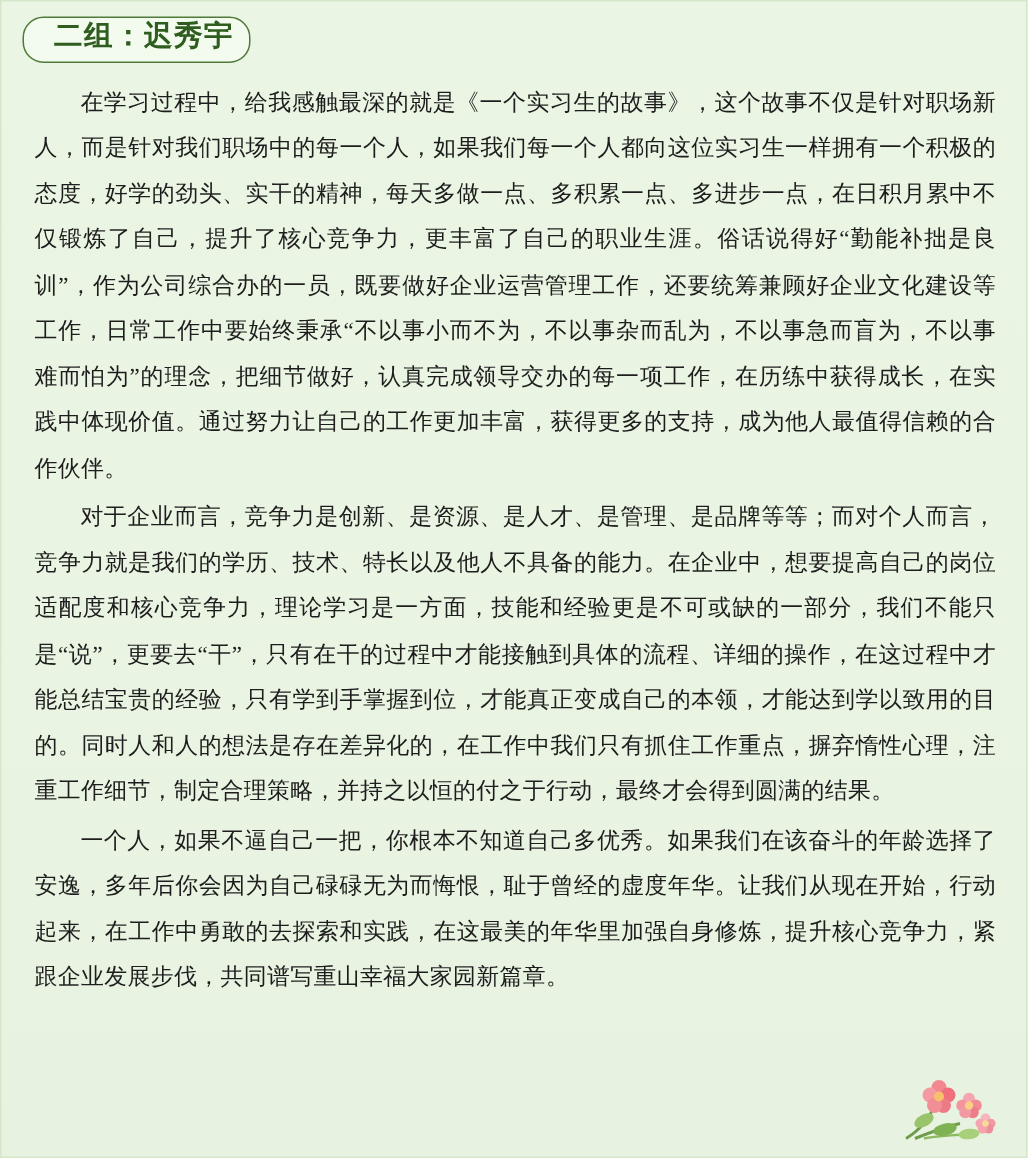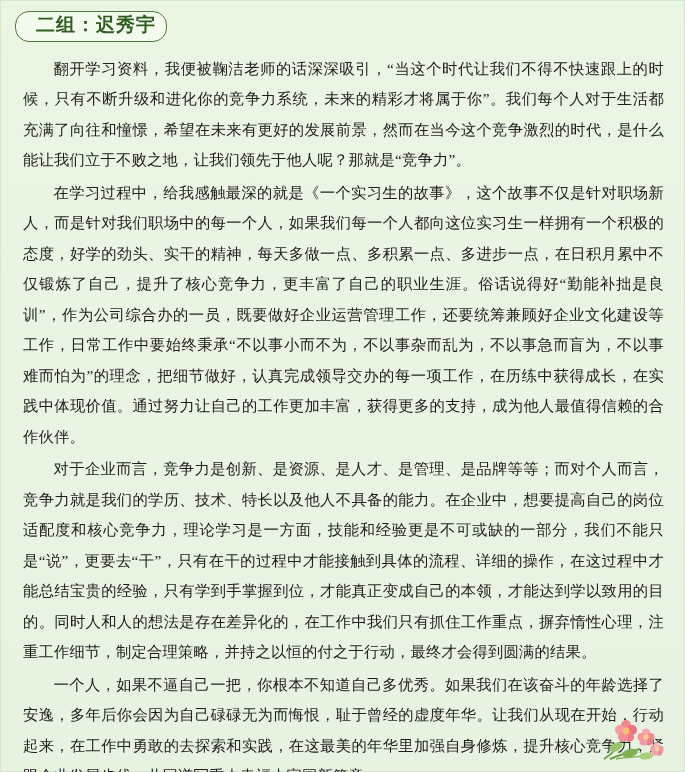--- a/index.html
+++ b/index.html
@@ -67,21 +67,20 @@
 
 <div class="page">
 
   <div class="title-wrap">
     <div class="title-box">
       <span class="title-text">二组：迟秀宇</span>
     </div>
   </div>
 
   <div class="body-area">
-    <p class="para">翻开学习资料，我便被鞠洁老师的话深深吸引，“当这个时代让我们不得不快速跟上的时候，只有不断升级和进化你的竞争力系统，未来的精彩才将属于你”。我们每个人对于生活都充满了向往和憧憬，希望在未来有更好的发展前景，然而在当今这个竞争激烈的时代，是什么能让我们立于不败之地，让我们领先于他人呢？那就是“竞争力”。</p>
     <p class="para">在学习过程中，给我感触最深的就是《一个实习生的故事》，这个故事不仅是针对职场新人，而是针对我们职场中的每一个人，如果我们每一个人都向这位实习生一样拥有一个积极的态度，好学的劲头、实干的精神，每天多做一点、多积累一点、多进步一点，在日积月累中不仅锻炼了自己，提升了核心竞争力，更丰富了自己的职业生涯。俗话说得好“勤能补拙是良训”，作为公司综合办的一员，既要做好企业运营管理工作，还要统筹兼顾好企业文化建设等工作，日常工作中要始终秉承“不以事小而不为，不以事杂而乱为，不以事急而盲为，不以事难而怕为”的理念，把细节做好，认真完成领导交办的每一项工作，在历练中获得成长，在实践中体现价值。通过努力让自己的工作更加丰富，获得更多的支持，成为他人最值得信赖的合作伙伴。</p>
     <p class="para">对于企业而言，竞争力是创新、是资源、是人才、是管理、是品牌等等；而对个人而言，竞争力就是我们的学历、技术、特长以及他人不具备的能力。在企业中，想要提高自己的岗位适配度和核心竞争力，理论学习是一方面，技能和经验更是不可或缺的一部分，我们不能只是“说”，更要去“干”，只有在干的过程中才能接触到具体的流程、详细的操作，在这过程中才能总结宝贵的经验，只有学到手掌握到位，才能真正变成自己的本领，才能达到学以致用的目的。同时人和人的想法是存在差异化的，在工作中我们只有抓住工作重点，摒弃惰性心理，注重工作细节，制定合理策略，并持之以恒的付之于行动，最终才会得到圆满的结果。</p>
     <p class="para">一个人，如果不逼自己一把，你根本不知道自己多优秀。如果我们在该奋斗的年龄选择了安逸，多年后你会因为自己碌碌无为而悔恨，耻于曾经的虚度年华。让我们从现在开始，行动起来，在工作中勇敢的去探索和实践，在这最美的年华里加强自身修炼，提升核心竞争力，紧跟企业发展步伐，共同谱写重山幸福大家园新篇章。</p>
   </div>
 
   <svg class="flower" viewBox="0 0 74 54">
     <g>
       <path d="M8 50 C18 44, 24 36, 28 26" stroke="#6f9c4a" stroke-width="2" fill="none"></path>
       <path d="M14 50 C24 46, 34 42, 44 40" stroke="#6f9c4a" stroke-width="2" fill="none"></path>
       <path d="M20 50 C30 48, 44 48, 56 46" stroke="#8cb85f" stroke-width="1.6" fill="none"></path>

